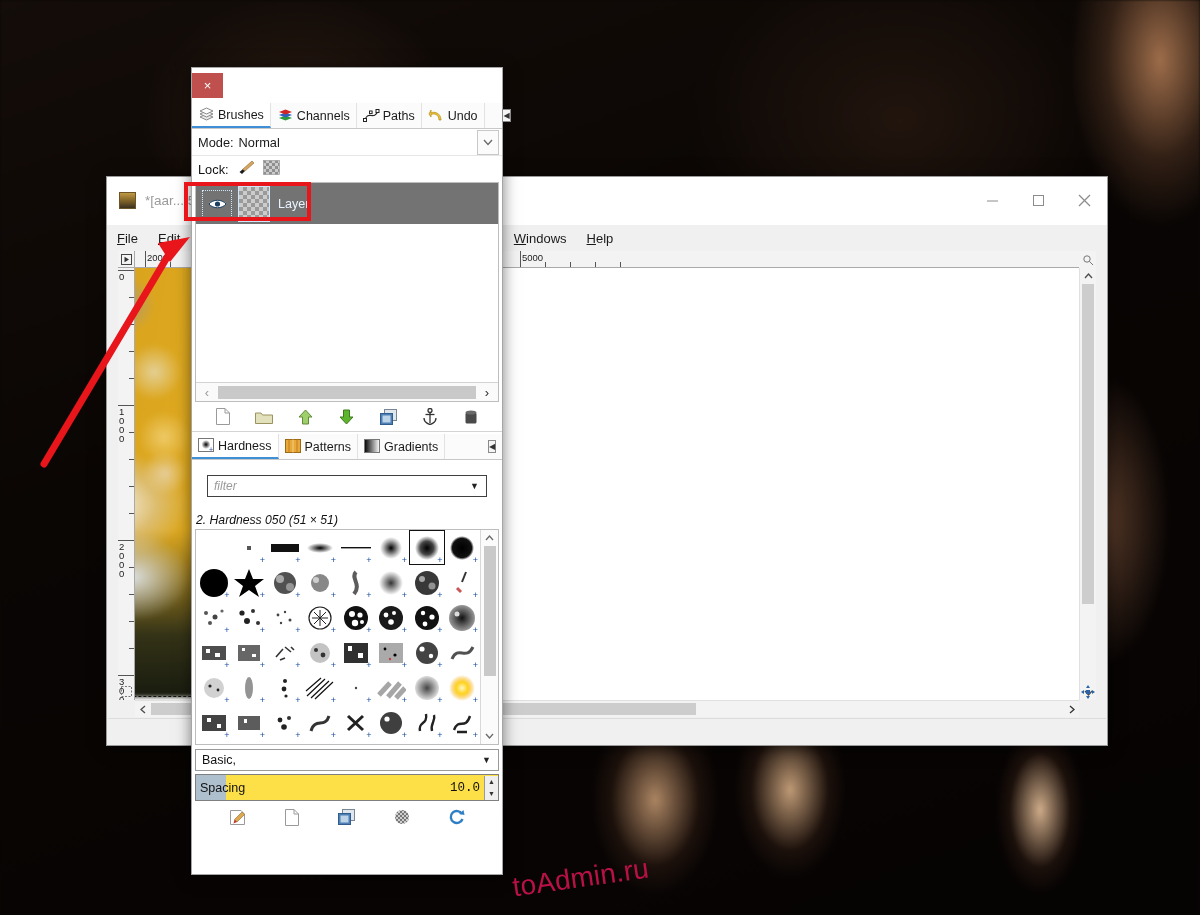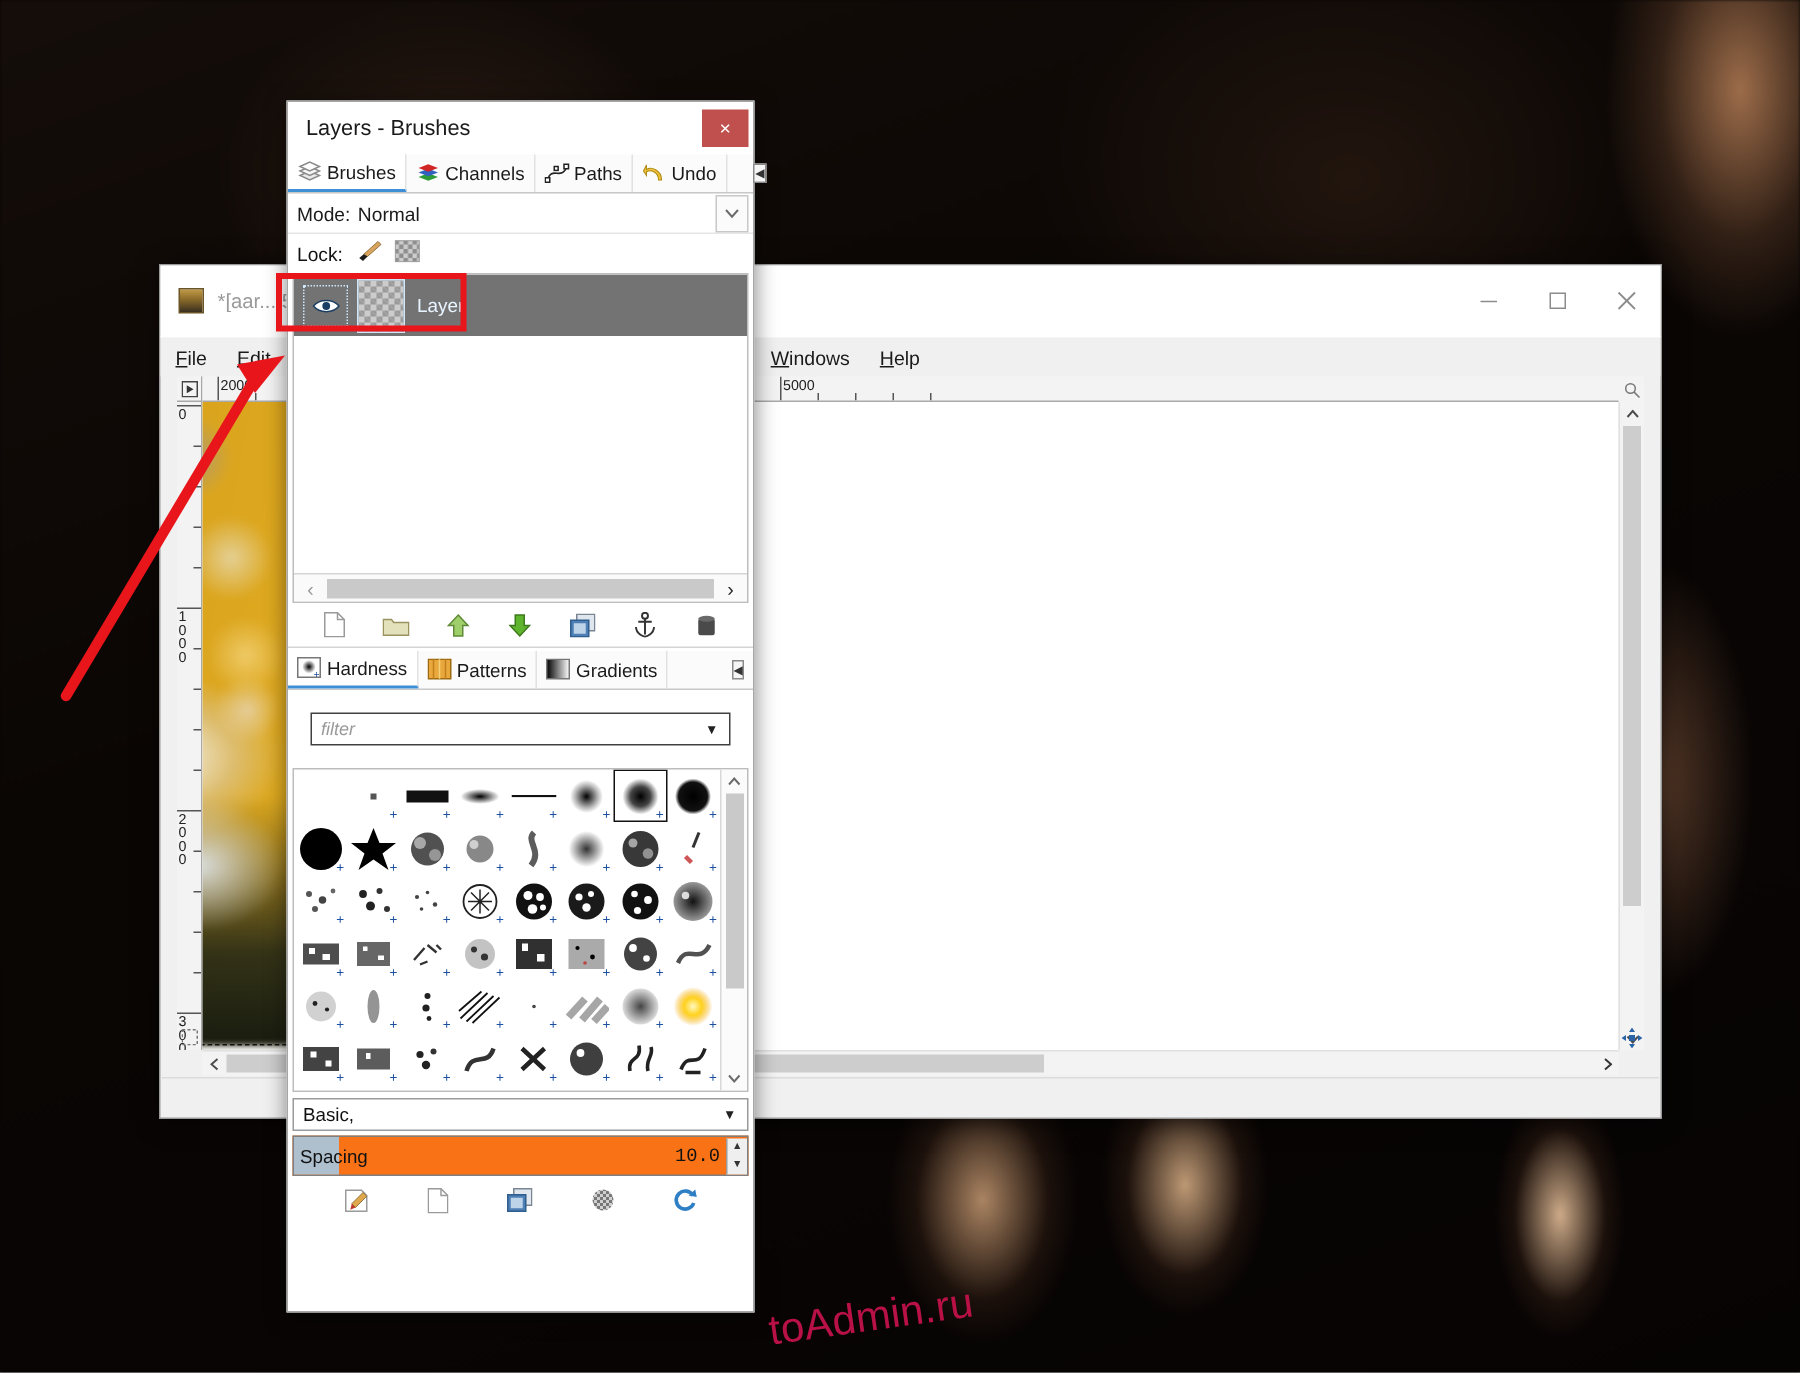--- a/index.html
+++ b/index.html
@@ -320,21 +320,21 @@
   .brush-scroll .t { width: 12px; background: #c9c9c9; }
 
   #basic-row {
     margin: 4px 3px 0 3px; height: 22px; border: 1px solid #9a9a9a; background:#fff;
     display:flex; align-items:center; flex: 0 0 auto;
   }
   #basic-label { font-size: 12.5px; padding-left: 6px; color:#111; }
   #basic-arrow { margin-left:auto; padding-right: 7px; font-size: 9px; color:#222; }
 
   #spacing-row {
-    margin: 3px 3px 0 3px; height: 27px; border: 1px solid #7f7f7f; background:#f97316;
+    margin: 3px 3px 0 3px; height: 27px; border: 1px solid #7f7f7f; background:#fde047;
     display: flex; align-items: center; position: relative; flex: 0 0 auto;
   }
   #spacing-fill { position:absolute; left:0; top:0; bottom:0; width:10%; background:#aebfcd; }
   #spacing-label { position: relative; font-size: 12.5px; padding-left: 4px; color:#111; }
   #spacing-value { position: relative; margin-left:auto; font-size:12.5px; padding-right:4px; color:#111;font-family:Liberation Mono, monospace; }
 
   #brush-toolbar {
     height: 32px; display:flex; align-items:center; justify-content: space-around;
     padding: 0 18px; flex: 0 0 auto;
   }
@@ -495,21 +495,20 @@
   </div>
 
   <div id="gimp-statusbar">
     <span></span>
   </div>
 </div>
 
 <div id="dock">
 
   <div id="dock-titlebar">
-    <div id="dock-title">Layers - Brushes</div>
     <div id="dock-close">×</div>
   </div>
 
   <div class="tabrow">
     <div class="tab active">
       <span class="ticon">
         <svg width="17" height="15" viewBox="0 0 17 15">
           <polygon points="2,10 8.5,7 15,10 8.5,13" fill="#e9e9e9" stroke="#8a8a8a"></polygon>
           <polygon points="2,7 8.5,4 15,7 8.5,10" fill="#f4f4f4" stroke="#8a8a8a"></polygon>
           <polygon points="2,4 8.5,1 15,4 8.5,7" fill="#fdfdfd" stroke="#8a8a8a"></polygon>
@@ -695,20 +694,21 @@
     <div class="tab tabmenu">
         <span>◀</span>
       </div>
   </div>
 
   <div id="filter-row">
     <span id="filter-placeholder">filter</span>
     <span id="filter-arrow">▼</span>
   </div>
 
+  <div id="brush-name">2. Hardness 050 (51 × 51)</div>
 
   <div id="brush-grid-wrap">
     <div id="brush-grid">
 
       <div class="bcell"></div>
       <div class="bcell">
         <svg width="6" height="6">
             <rect width="4" height="4" x="1" y="1" fill="#555"></rect>
           </svg>
           <span class="plus">+</span>

